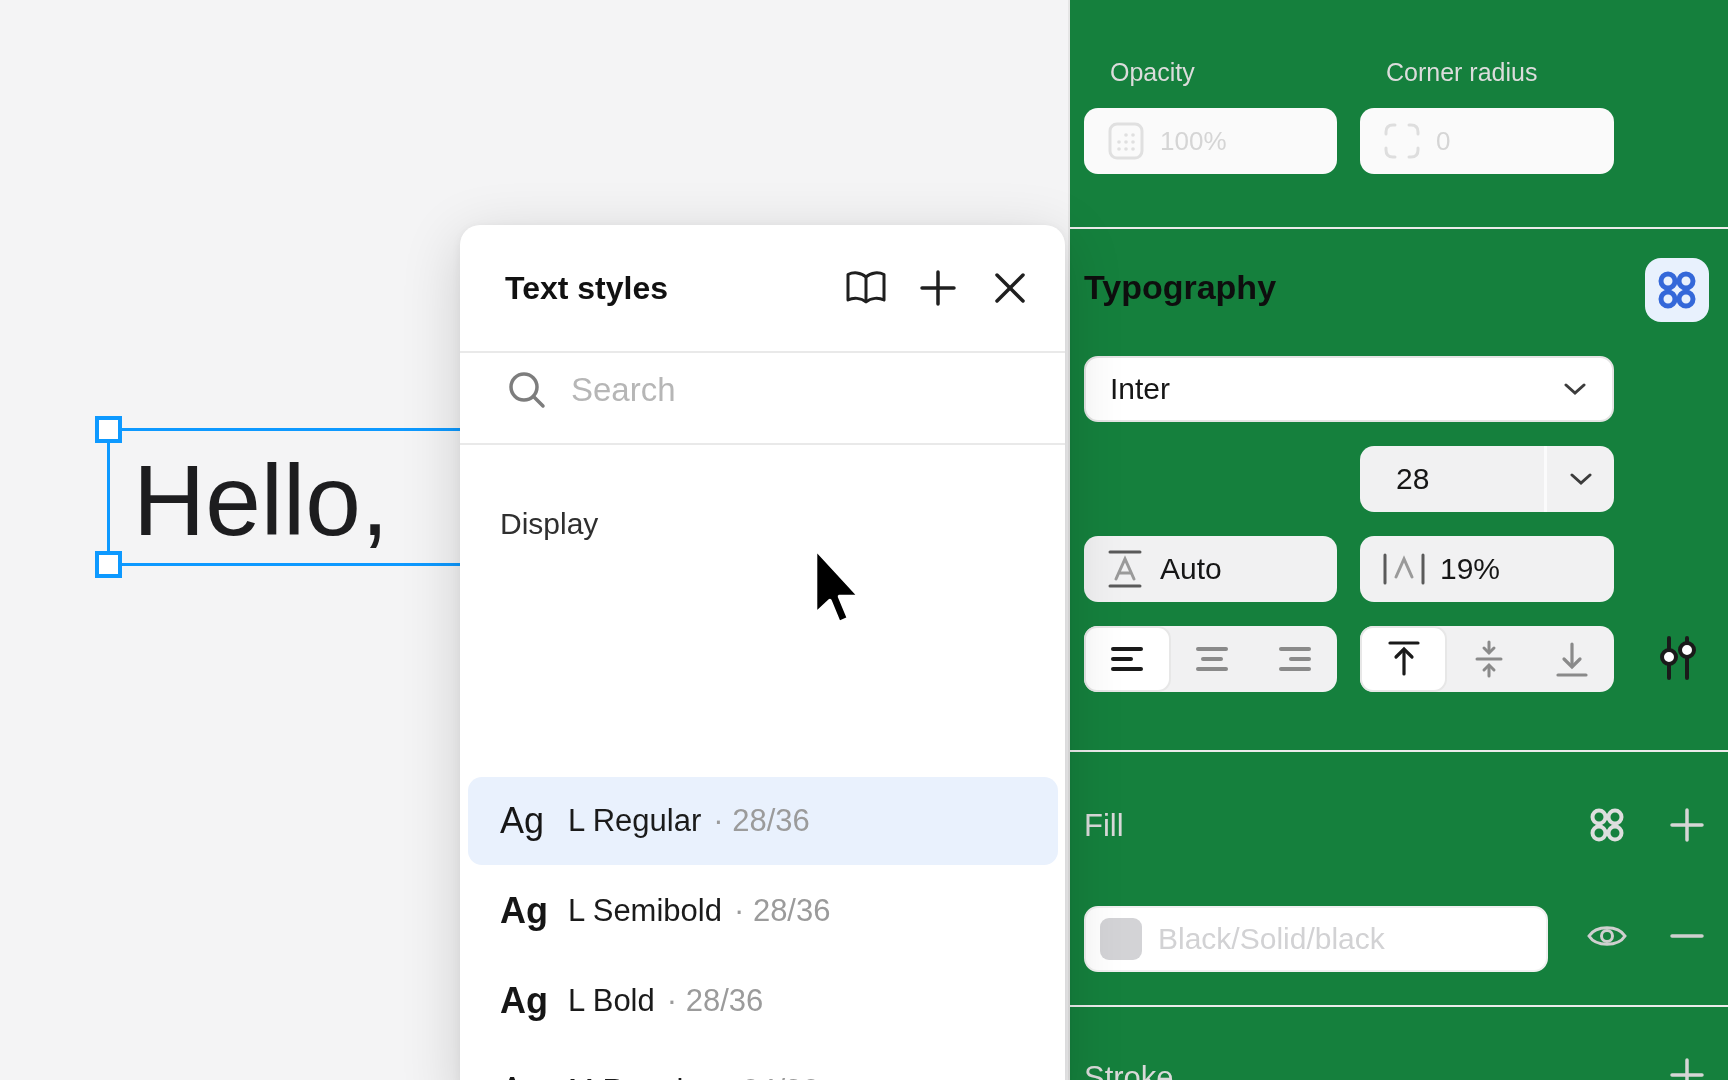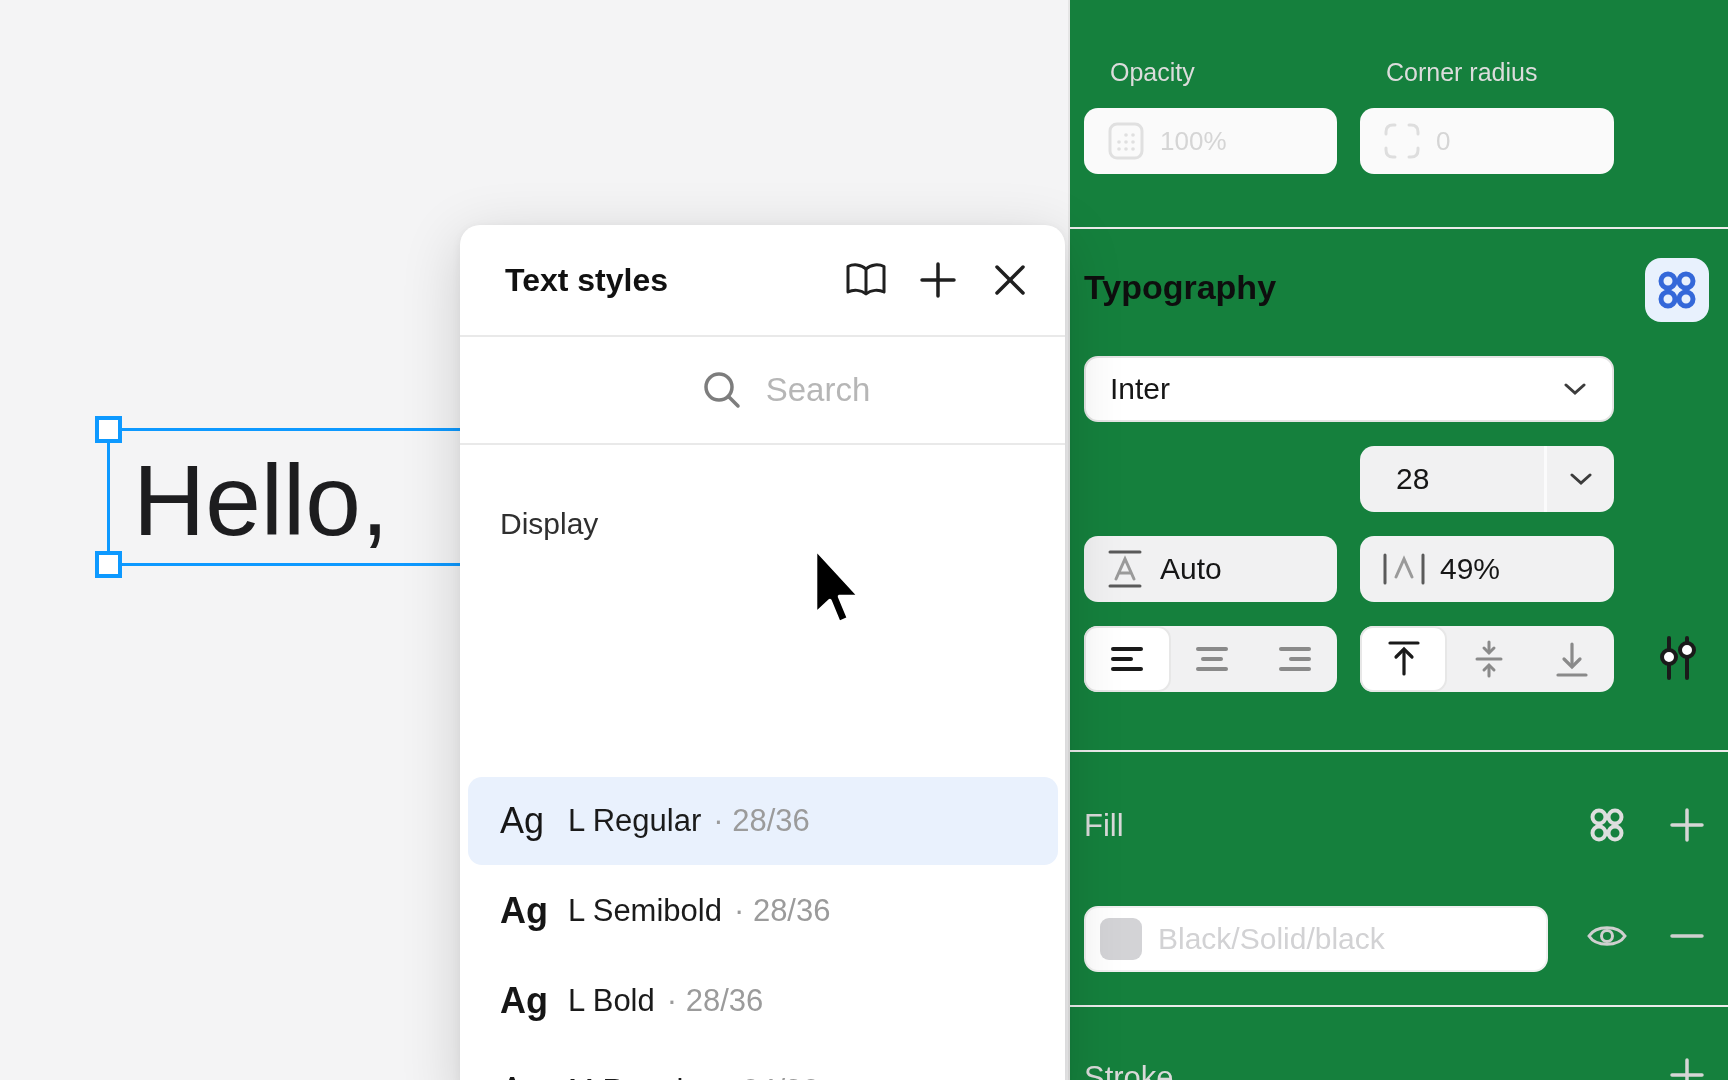--- a/index.html
+++ b/index.html
@@ -43,28 +43,28 @@
   .swatch-row { position:absolute; left:14px; top:906px; width:464px; height:66px;
                 border:2px solid #f0f0f0; border-radius:14px; background:#fff;
                 display:flex; align-items:center; }
   .swatch { width:42px; height:42px; border-radius:9px; background:#d3d3d6; margin-left:14px; }
   .swatch-row .val { font-size:30px; color:#d2d2d4; margin-left:16px; }
 
   
   #text-styles-popup { position:absolute; left:460px; top:225px; width:605px; height:880px;
                        background:#ffffff; border-radius:20px;
                        box-shadow:0 14px 60px rgba(0,0,0,.16), 0 2px 10px rgba(0,0,0,.06); }
-  #popup-header { position:absolute; left:0; top:0; width:605px; height:112px;
+  #popup-header { position:absolute; left:0; top:0; width:605px; height:128px;
                   border-bottom:2px solid #e9e9e9; display:flex; align-items:center; }
   #popup-title { font-size:32px; font-weight:700; color:#111; margin-left:45px; }
   #popup-header .icons { position:absolute; right:33px; display:flex; align-items:center; gap:28px; }
   .hicon { width:44px; height:44px; display:flex; align-items:center; justify-content:center; cursor:pointer; }
 
   #popup-search { position:absolute; left:0; top:112px; width:605px; height:108px;
-                  border-bottom:2px solid #e9e9e9; display:flex; align-items:center;justify-content:center; }
+                  border-bottom:2px solid #e9e9e9; display:flex; align-items:center; }
   #popup-search .ph { font-size:33px; color:#b6b6b6; margin-left:24px; }
   #popup-search svg { margin-left:47px; }
 
   #style-list { position:absolute; left:0; top:220px; width:605px; }
   #list-section-label { position:absolute; left:40px; top:62px; font-size:30px; font-weight:400; color:#2f2f2f; }
   .row { position:absolute; left:8px; width:590px; height:88px; border-radius:14px;
          display:flex; align-items:center; padding-left:32px; cursor:pointer; }
   .row.selected { background:#e9f1fd; }
   .ag { font-size:36px; color:#161616; width:58px; }
   .w400{font-weight:400;} .w600{font-weight:600;} .w700{font-weight:700;}
@@ -168,21 +168,21 @@
   </div>
 
   <div class="graybox" style="left:290px; top:536px; width:254px;">
     <span style="margin-left:22px;">
       <svg width="44" height="40" viewBox="0 0 44 40">
         <path d="M3 6 V34" stroke="#5a5a5a" stroke-width="3" stroke-linecap="round"></path>
         <path d="M41 6 V34" stroke="#5a5a5a" stroke-width="3" stroke-linecap="round"></path>
         <path d="M14 28 L22 10 L30 28" fill="none" stroke="#9a9a9a" stroke-width="3" stroke-linecap="round"></path>
       </svg>
     </span>
-    <span class="val" style="margin-left:14px;">49%</span>
+    <span class="val" style="margin-left:14px;">19%</span>
   </div>
 
   <div class="segwrap" style="left:14px; top:626px; width:253px;">
     <div class="seg active">
       <span>
         <svg width="38" height="28" viewBox="0 0 38 28" fill="#1a1a1a">
           <rect x="2" y="2" width="32" height="4" rx="2"></rect>
           <rect x="2" y="12" width="22" height="4" rx="2"></rect>
           <rect x="2" y="22" width="32" height="4" rx="2"></rect>
         </svg>

